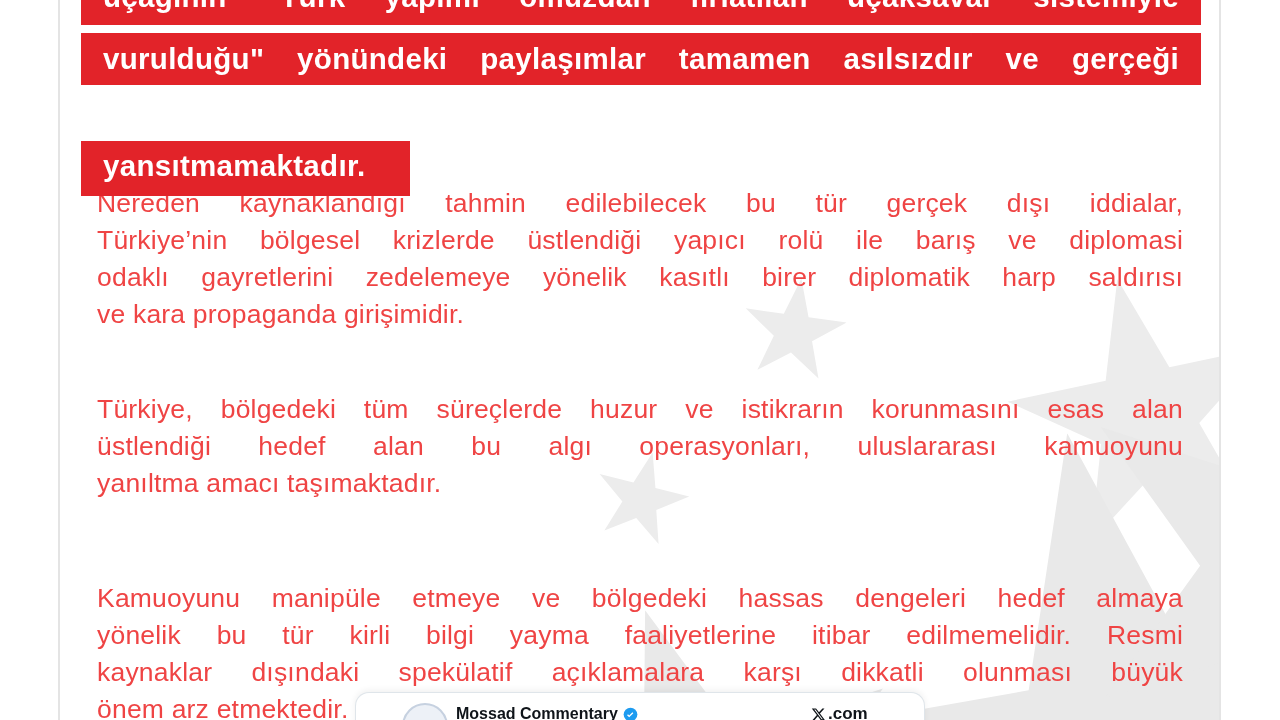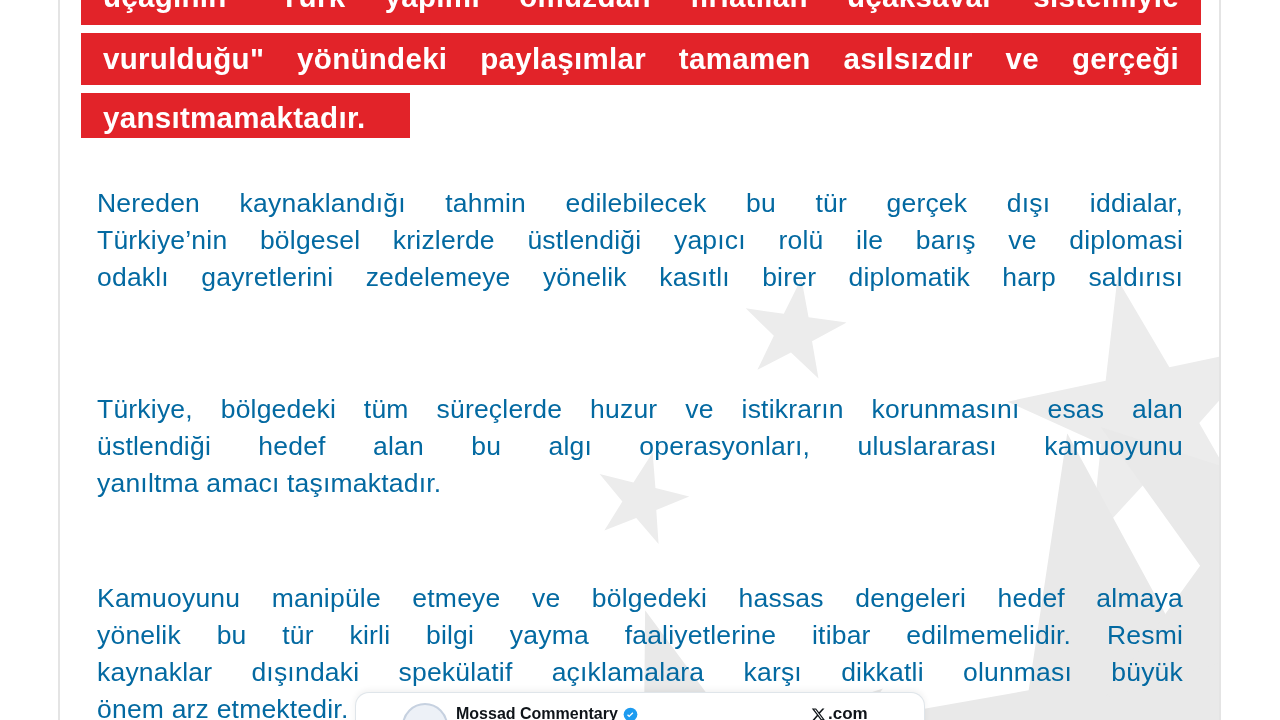--- a/index.html
+++ b/index.html
@@ -16,24 +16,24 @@
   .star{position:absolute;background:#ececec;
         clip-path:polygon(50% 0%,61.8% 35.2%,98.1% 35.2%,68.2% 57.2%,79.1% 91.1%,50% 70.5%,20.9% 91.1%,31.8% 57.2%,1.9% 35.2%,38.2% 35.2%);}
   .star.big{background:#e9e9e9;}
 
   
   #banner{position:absolute;left:81px;top:-31px;display:flex;flex-direction:column;align-items:flex-start;gap:8px;z-index:2;}
   .banner-line{background:var(--red);color:#ffffff;font-weight:700;font-size:29.5px;letter-spacing:.3px;
                padding:0 22px;box-sizing:border-box;white-space:nowrap;}
   .banner-line.l1{width:1120px;height:56px;line-height:56px;text-align:justify;text-align-last:justify;}
   .banner-line.l2{width:1120px;height:52px;line-height:52px;text-align:justify;text-align-last:justify;}
-  .banner-line.l3{height:45px;line-height:49px;padding:0 44px 0 22px;}
+  .banner-line.l3{height:55px;line-height:49px;padding:0 44px 0 22px;margin-top:48px;}
 
   
-  .para{position:absolute;left:97px;width:1086px;z-index:1;color:#0369a1;
+  .para{position:absolute;left:97px;width:1086px;z-index:1;color:#ef4444;
         font-size:26.5px;line-height:37px;letter-spacing:.2px;}
   .pline{text-align:justify;text-align-last:justify;white-space:nowrap;}
   .pline.last{text-align-last:left;}
   #para-1{top:185px;}
   #para-2{top:367px;margin-top:24px;}
   #para-3{top:580px;}
 
   
   #tweet-card{position:absolute;left:355px;top:692px;width:570px;height:40px;z-index:4;
               background:#ffffff;border:1px solid #dfe5ea;border-bottom:none;border-radius:14px 14px 0 0;
@@ -68,20 +68,21 @@
   <div id="banner">
     <div class="banner-line l1">uçağının "Türk yapımı omuzdan fırlatılan uçaksavar sistemiyle</div>
     <div class="banner-line l2">vurulduğu" yönündeki paylaşımlar tamamen asılsızdır ve gerçeği</div>
     <div class="banner-line l3">yansıtmamaktadır.</div>
   </div>
 
   <div class="para" id="para-1">
     <div class="pline">Nereden kaynaklandığı tahmin edilebilecek bu tür gerçek dışı iddialar,</div>
     <div class="pline">Türkiye’nin bölgesel krizlerde üstlendiği yapıcı rolü ile barış ve diplomasi</div>
     <div class="pline">odaklı gayretlerini zedelemeye yönelik kasıtlı birer diplomatik harp saldırısı</div>
+    <div class="pline last">ve kara propaganda girişimidir.</div>
   </div>
 
   <div class="para" id="para-2">
     <div class="pline">Türkiye, bölgedeki tüm süreçlerde huzur ve istikrarın korunmasını esas alan</div>
     <div class="pline">üstlendiği hedef alan bu algı operasyonları, uluslararası kamuoyunu</div>
     <div class="pline last">yanıltma amacı taşımaktadır.</div>
   </div>
 
   <div class="para" id="para-3">
     <div class="pline">Kamuoyunu manipüle etmeye ve bölgedeki hassas dengeleri hedef almaya</div>

